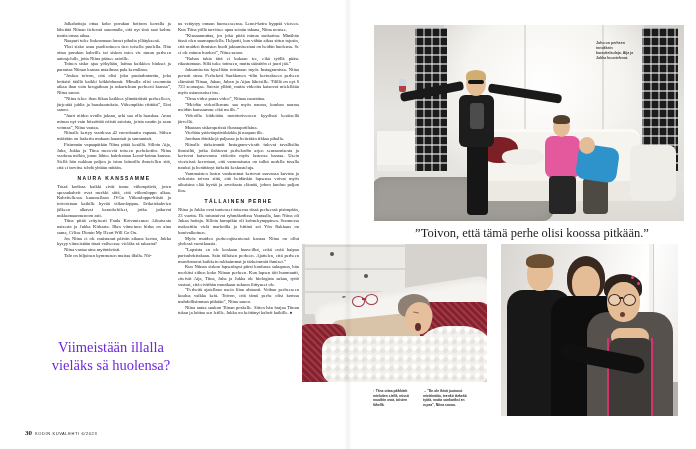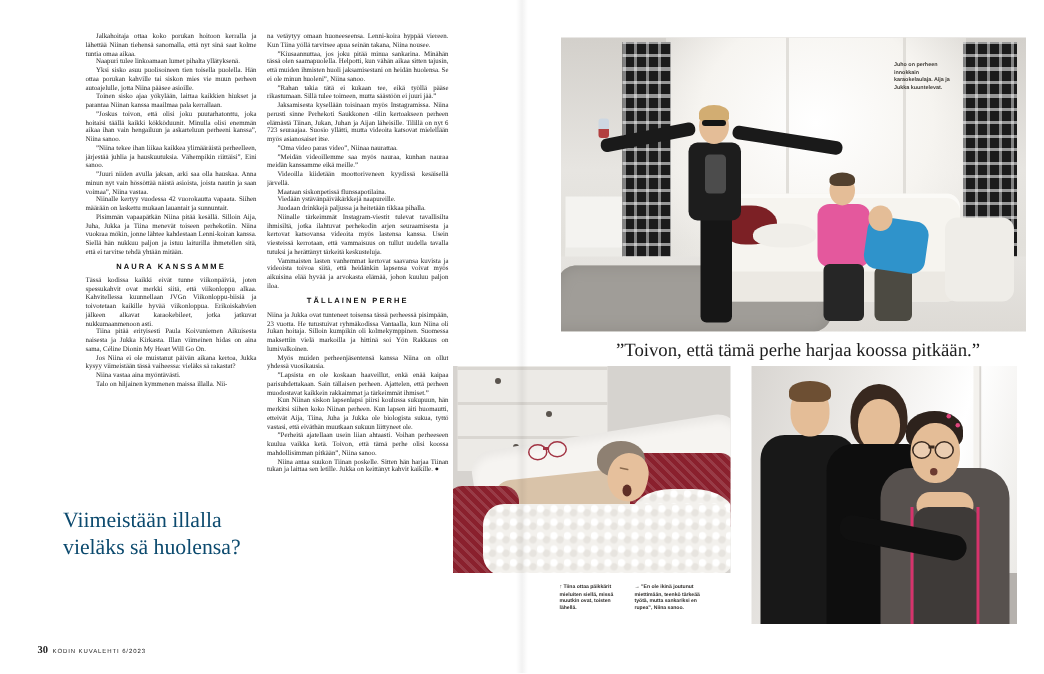--- a/index.html
+++ b/index.html
@@ -9,22 +9,22 @@
   
   .col{position:absolute;top:21px;text-align:justify;font-size:4.6px;line-height:5.75px;
        color:#1c1c1c;overflow:hidden;}
   #col1{left:57px;width:114px;height:315px;}
   #col2{left:178px;width:121px;height:413px;}
   .col p{margin:0;text-indent:7px;}
   .noindent-first p:first-child{text-indent:0;}
   .sec-heading{font-family:"Liberation Sans",sans-serif;font-weight:bold;font-size:5px;
        letter-spacing:1.4px;text-align:center;margin:5px 0 2.5px;color:#101010;text-indent:0;}
   
-  #pull-quote{position:absolute;left:42px;top:339px;width:138px;text-align:left;
-       font-size:14.5px;line-height:17.5px;color:#0c4a6e;}
+  #pull-quote{position:absolute;left:42px;top:339px;width:138px;text-align:center;
+       font-size:14.5px;line-height:17.5px;color:#6d28d9;}
   
   #big-quote{position:absolute;left:386px;top:226px;width:292px;text-align:center;
        font-size:12.5px;color:#1d1d1d;}
   
   .footer{position:absolute;top:429px;font-family:"Liberation Sans",sans-serif;
        font-size:4px;letter-spacing:.6px;color:#222;display:flex;align-items:baseline;gap:3px;}
   #footer-left{left:25px;justify-content:space-between;}
   #footer-right{right:24px;margin-top:45px;}
   .pageno{font-family:"Liberation Serif",serif;font-weight:bold;font-size:7px;letter-spacing:0;}
   
@@ -202,21 +202,21 @@
     <div class="abs pa-arm pa-arm-r"></div>
     <div class="abs pa-man-torso"></div>
     <div class="abs pa-man-tee"></div>
     <div class="abs skin pa-man-head"></div>
     <div class="abs pa-man-hair"></div>
     <div class="abs pa-shades"></div>
     <div class="abs pa-mic"></div>
     <div id="cap-karaoke" class="photo-cap">Juho on perheen innokkain karaokelaulaja. Aija ja Jukka kuuntelevat.</div>
   </div>
 
-  <div id="big-quote">”Toivon, että tämä perhe harjaa koossa pitkään.”</div>
+  <div id="big-quote">”Toivon, että tämä perhe olisi koossa pitkään.”</div>
 
   <div id="photo-nap" class="photo">
     <div class="abs pb-drawers"></div>
     <div class="abs pb-knob" style="left:28px;top:8px"></div>
     <div class="abs pb-knob" style="left:62px;top:30px"></div>
     <div class="abs pb-knob" style="left:40px;top:52px"></div>
     <div class="abs pb-arm"></div>
     <div class="abs pb-glass" style="left:50px;top:52px"></div>
     <div class="abs pb-glass" style="left:63px;top:50px"></div>
     <div class="abs" style="left:60px;top:54px;width:4px;height:1.5px;background:#a23444"></div>

